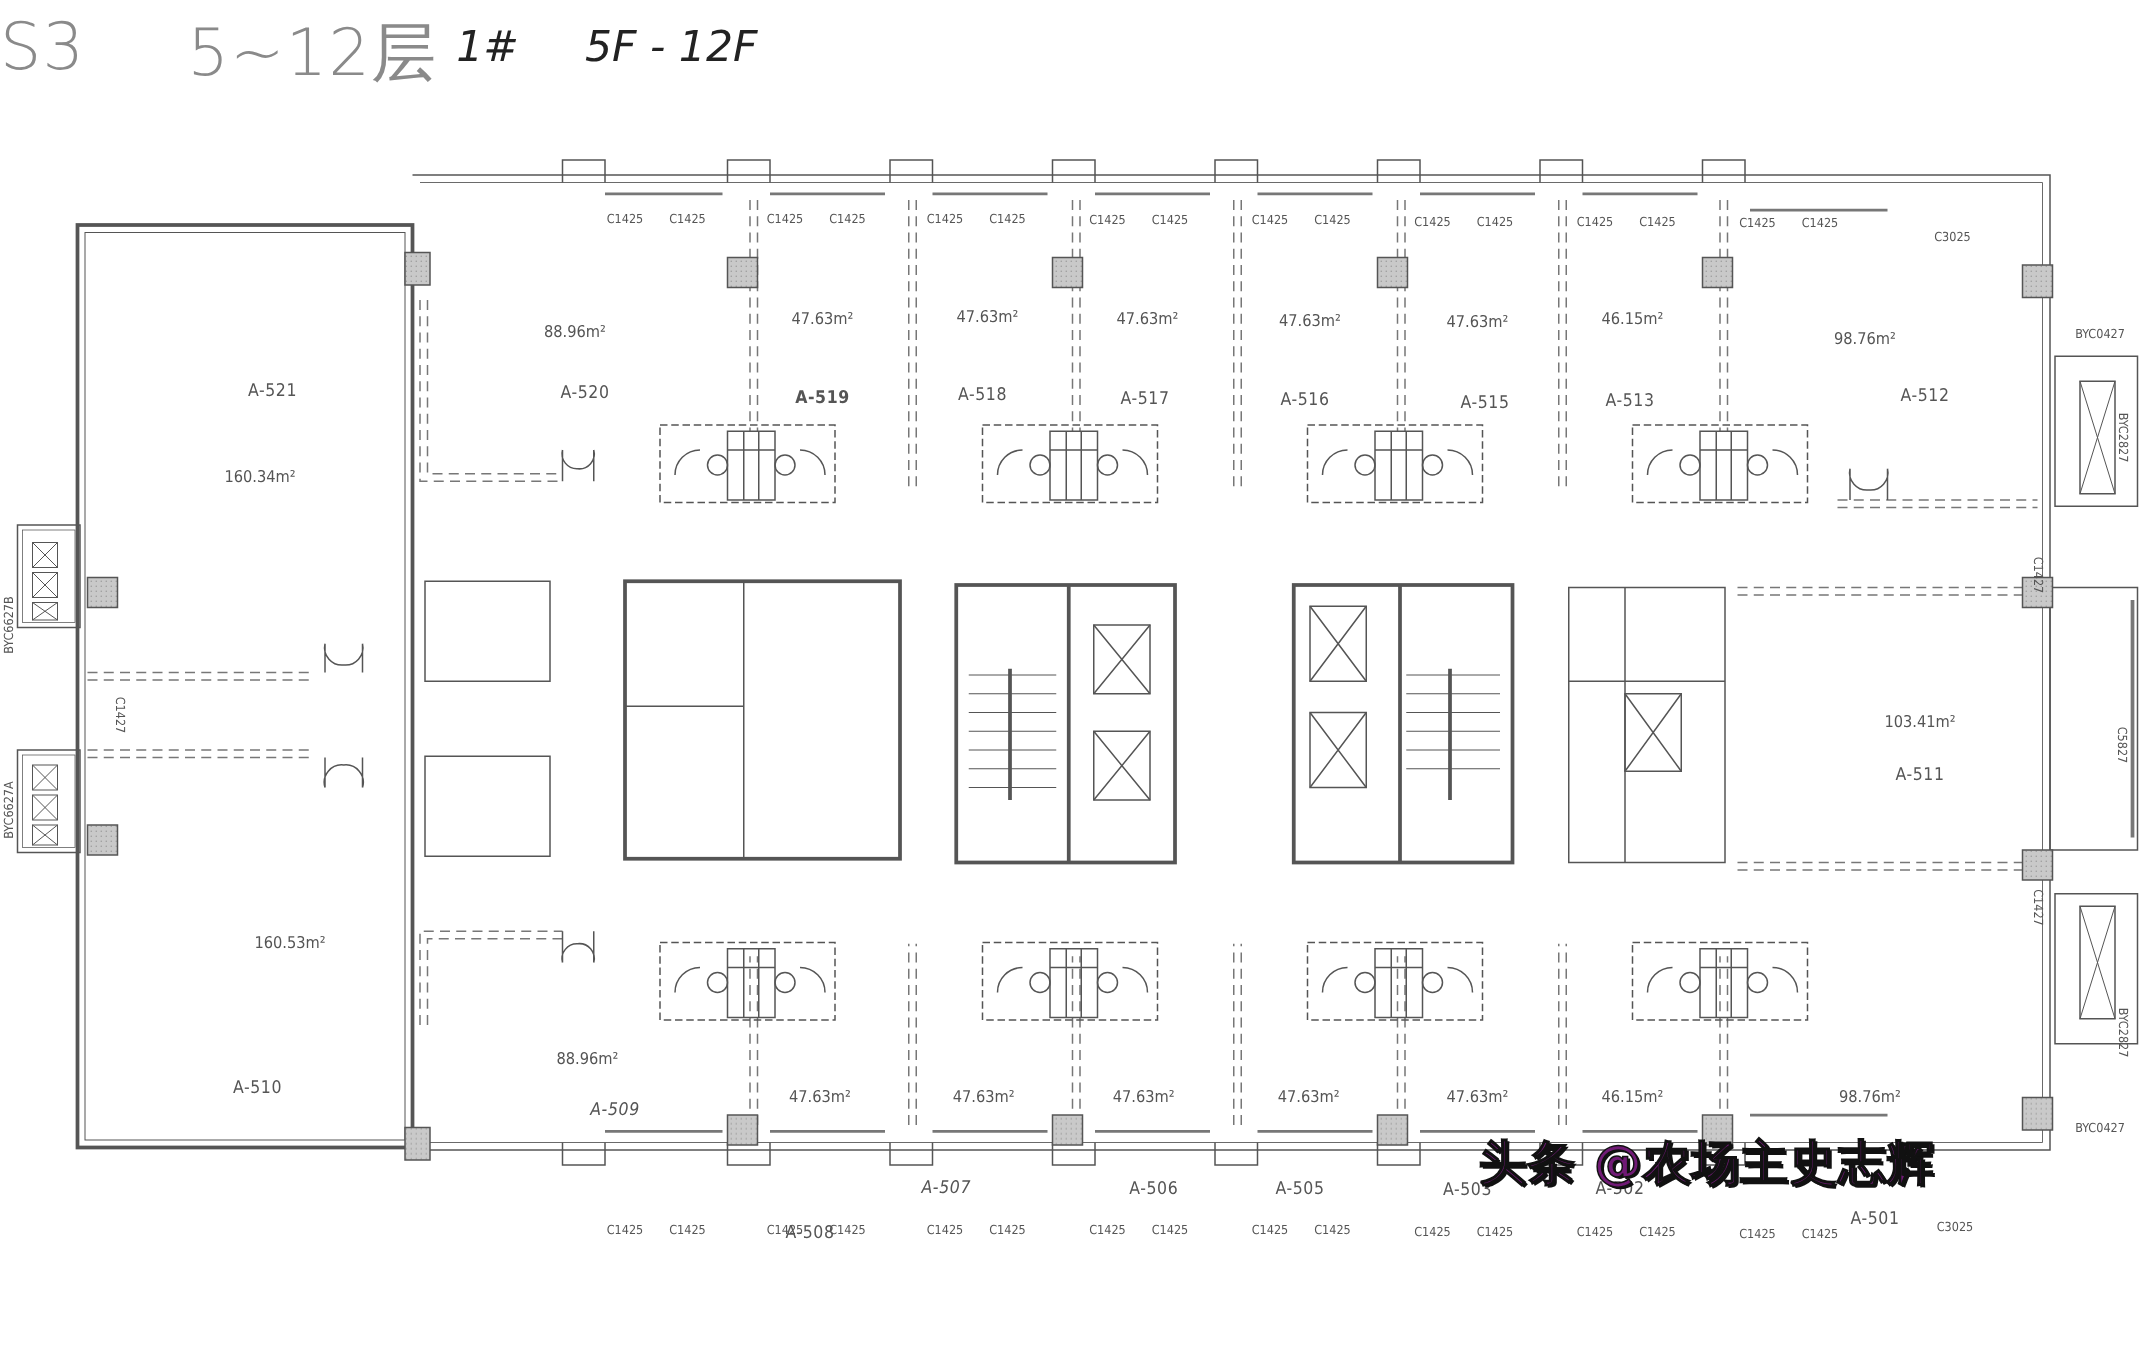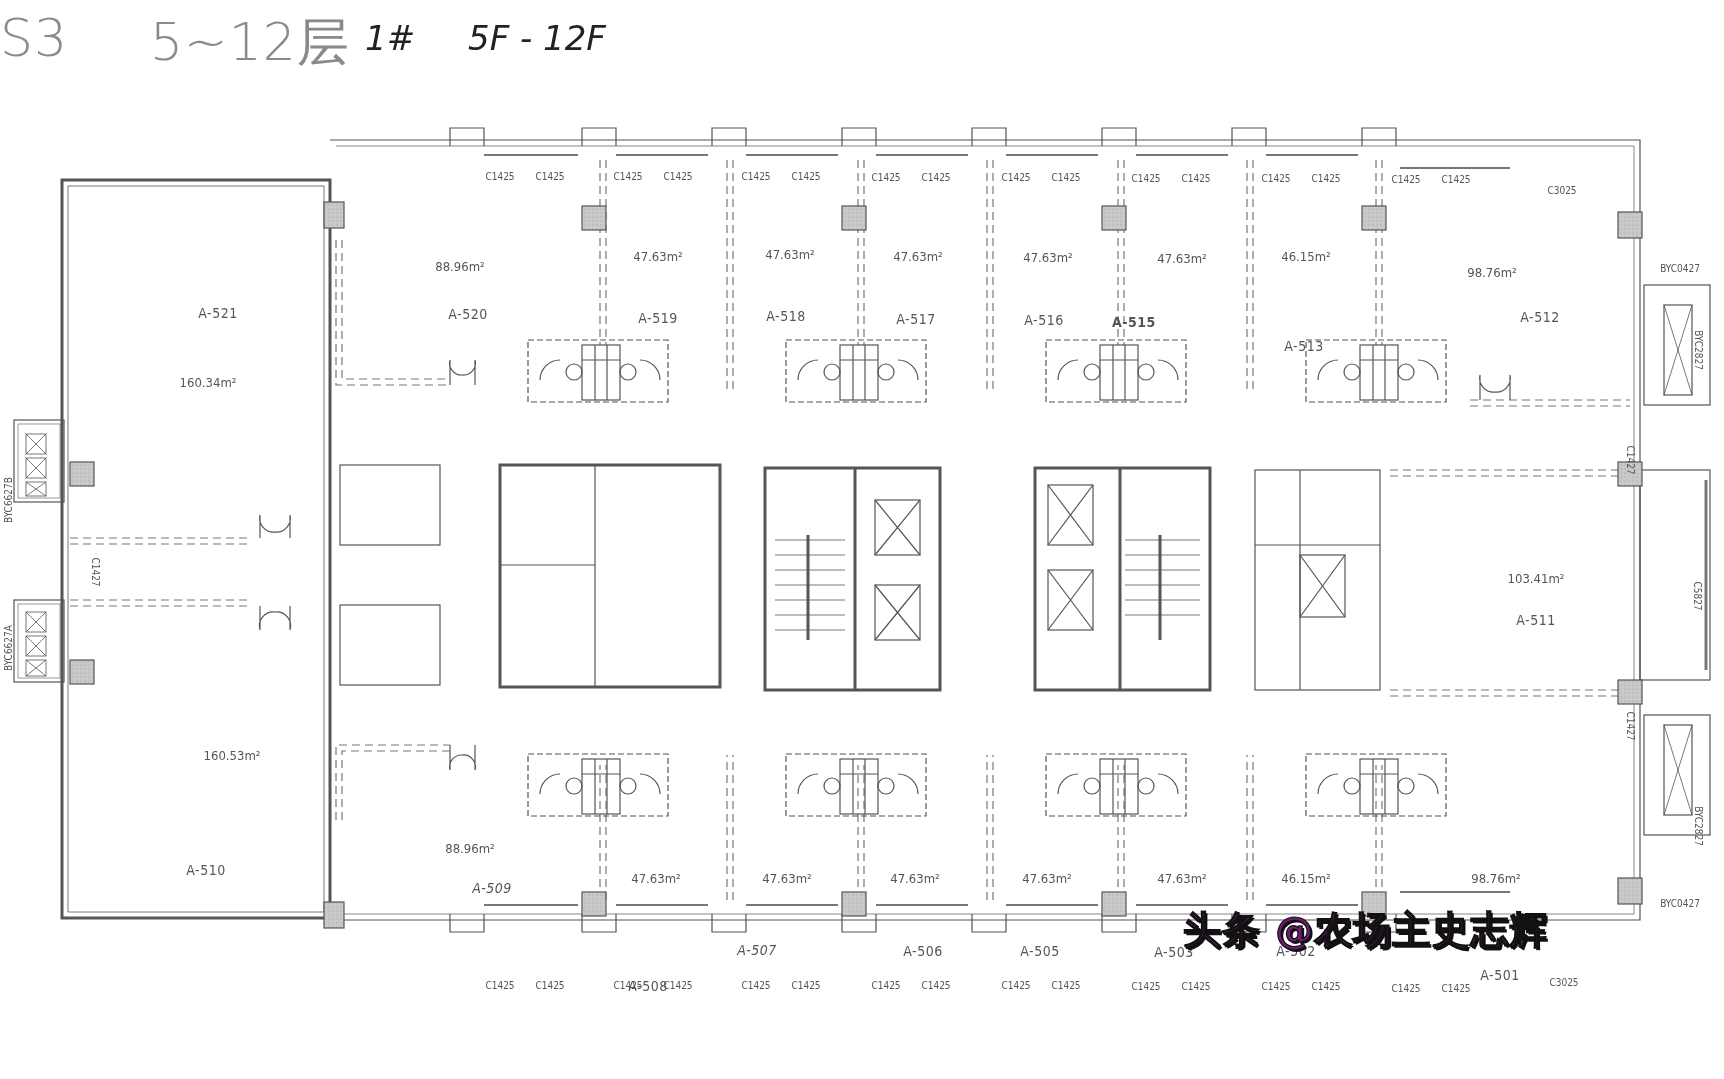--- a/index.html
+++ b/index.html
@@ -247,31 +247,31 @@
 
 <div class="hdr hdr-printed" style="left:0px;">S3</div>
 <div class="hdr hdr-printed" style="left:150px;">5~12层</div>
 <div class="hdr hdr-hand" style="left:365px;top:18px;">1#</div>
 <div class="hdr hdr-hand" style="left:468px;top:18px;">5F - 12F</div>
 
 <div class="lbl room-id" style="left:218px;top:313px;">A-521</div>
 <div class="lbl area" style="left:208px;top:382px;">160.34m²</div>
 <div class="lbl room-id" style="left:468px;top:314px;">A-520</div>
 <div class="lbl area" style="left:460px;top:266px;">88.96m²</div>
-<div class="lbl room-id" style="left:658px;top:318px;">A-519</div>
+<div class="lbl room-id" style="left:658px;top:318px;font-weight:bold;">A-519</div>
 <div class="lbl area" style="left:658px;top:256px;">47.63m²</div>
 <div class="lbl room-id" style="left:786px;top:316px;text-align:right;">A-518</div>
 <div class="lbl area" style="left:790px;top:254px;">47.63m²</div>
 <div class="lbl room-id" style="left:916px;top:319px;">A-517</div>
 <div class="lbl area" style="left:918px;top:256px;">47.63m²</div>
 <div class="lbl room-id" style="left:1044px;top:320px;">A-516</div>
 <div class="lbl area" style="left:1048px;top:257px;">47.63m²</div>
-<div class="lbl room-id" style="left:1134px;top:322px;font-weight:bold;">A-515</div>
+<div class="lbl room-id" style="left:1188px;top:322px;">A-515</div>
 <div class="lbl area" style="left:1182px;top:258px;">47.63m²</div>
-<div class="lbl room-id" style="left:1304px;top:321px;margin-top:25px;">A-513</div>
+<div class="lbl room-id" style="left:1304px;top:321px;">A-513</div>
 <div class="lbl area" style="left:1306px;top:256px;">46.15m²</div>
 <div class="lbl room-id" style="left:1540px;top:317px;">A-512</div>
 <div class="lbl area" style="left:1492px;top:272px;">98.76m²</div>
 
 <div class="lbl room-id" style="left:1536px;top:620px;">A-511</div>
 <div class="lbl area" style="left:1536px;top:578px;">103.41m²</div>
 
 <div class="lbl room-id" style="left:206px;top:870px;">A-510</div>
 <div class="lbl area" style="left:196px;top:755px;margin-left:36px;">160.53m²</div>
 <div class="lbl room-id" style="left:492px;top:888px;font-style:italic;">A-509</div>

